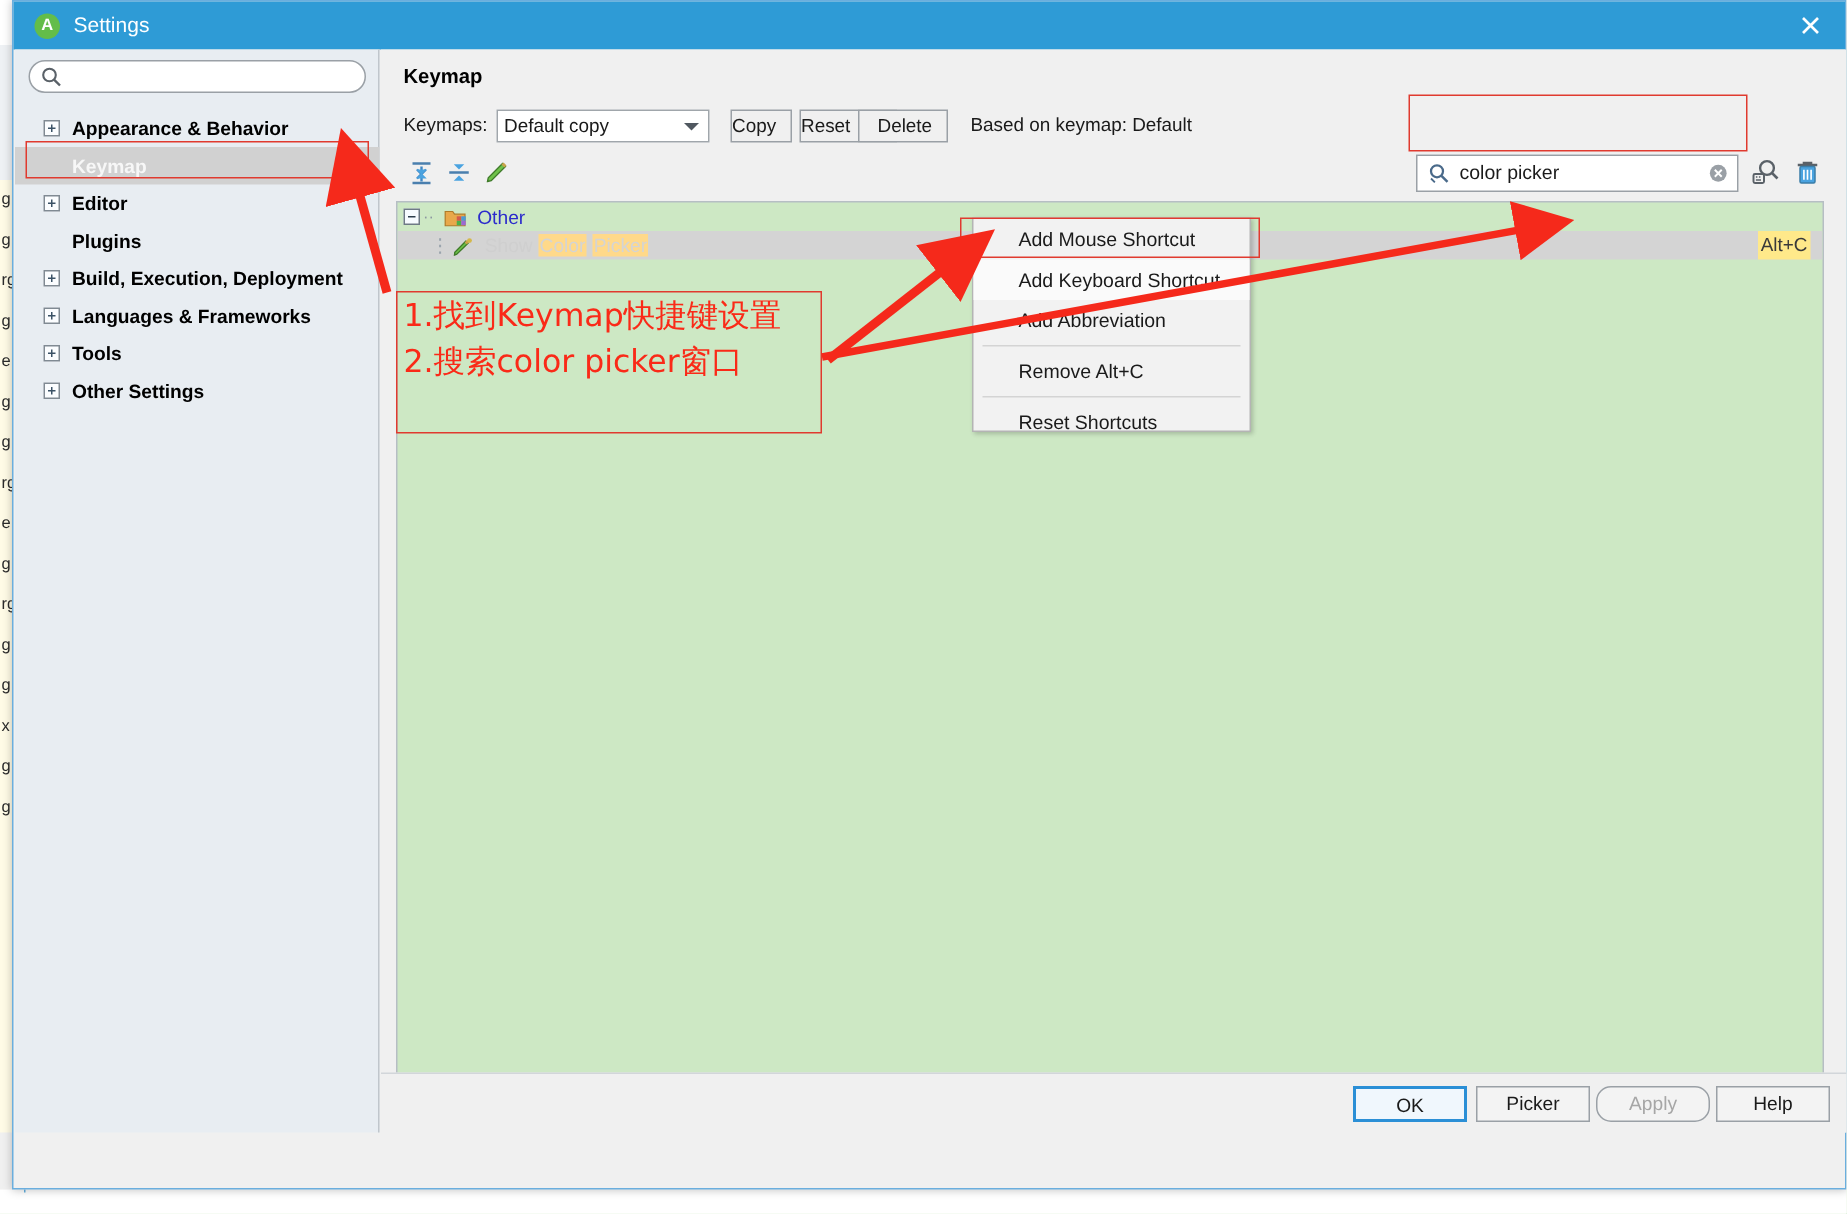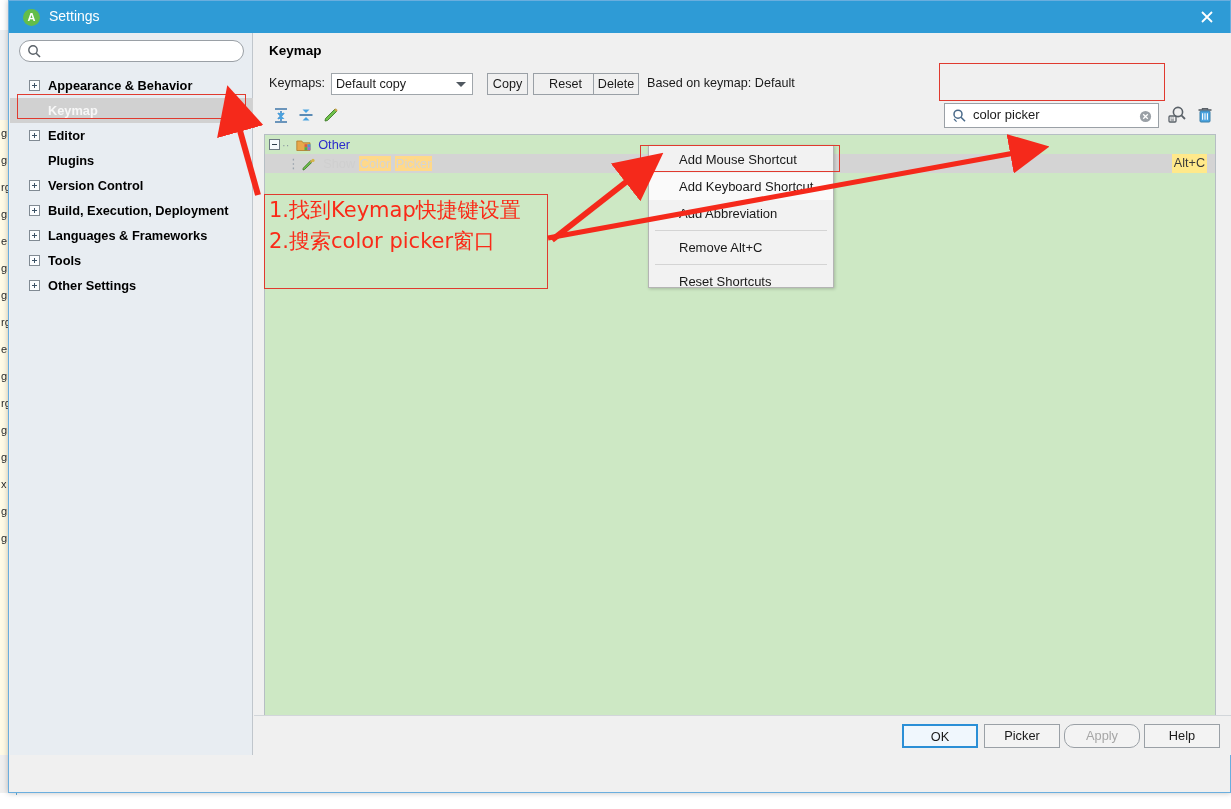--- a/index.html
+++ b/index.html
@@ -120,21 +120,21 @@
   }
   .kmselect .txt { line-height: 20px; }
   .kmselect .arrow {
     position: absolute; right: 6px; top: 8px; width: 0; height: 0;
     border-left: 5px solid transparent; border-right: 5px solid transparent;
     border-top: 5px solid #505860;
   }
   .btn {
     position: absolute; top: 0; height: 22px; border: 1px solid #9aa0a6;
     background: #f0f0f0; font-size: 12.6px; color: #1a1a1a; box-sizing: border-box;
-    line-height: 20px; text-align: center; cursor: default;
+    line-height: 20px; text-align: left; cursor: default;
     font-family: "Liberation Sans", sans-serif;
   }
   .basedon { position: absolute; left: 378px; top: 3px; font-size: 12.6px; color: #1a1a1a; white-space: nowrap; }
 
   
   .kmtoolbar { position: absolute; left: 10px; top: 72px; width: 960px; height: 24px; }
   .tbicon { position: absolute; top: 0; width: 22px; height: 22px; cursor: default; }
 
   
   .filterwrap { position: absolute; right: 72px; top: 70px; width: 215px; height: 25px; }
@@ -272,40 +272,39 @@
           </svg>
         </span>
         <input class="searchbox" type="text" value="" placeholder="" style="">
       </div>
 
       <div class="tree" id="sidebar-tree">
           <div class="tnode"><span class="exp"></span><span class="lbl">Appearance &amp; Behavior</span></div>
           <div class="tnode selected noexp"><span class="lbl">Keymap</span></div>
           <div class="tnode"><span class="exp"></span><span class="lbl">Editor</span></div>
           <div class="tnode noexp"><span class="lbl">Plugins</span></div>
-          <div class="tnode"><span class="exp"></span><span class="lbl">Version Control</span></div>
           <div class="tnode"><span class="exp"></span><span class="lbl">Build, Execution, Deployment</span></div>
           <div class="tnode"><span class="exp"></span><span class="lbl">Languages &amp; Frameworks</span></div>
           <div class="tnode"><span class="exp"></span><span class="lbl">Tools</span></div>
           <div class="tnode"><span class="exp"></span><span class="lbl">Other Settings</span></div>
         </div>
     </div>
 
     <div class="main">
       <div class="pagetitle">Keymap</div>
 
       <div class="keymapsrow">
         <div class="kmlabel">Keymaps:</div>
         <div class="kmselect">
           <div class="txt">Default copy</div>
           <div class="arrow"></div>
         </div>
         <div class="btn" style="left:218px; width:41px;">Copy</div>
         <div class="btn" style="left:264px; width:65px;">Reset</div>
-        <div class="btn" style="left:324px; width:46px;">Delete</div>
+        <div class="btn" style="left:303px; width:60px;padding-left:12px;">Delete</div>
         <div class="basedon">Based on keymap: Default</div>
       </div>
 
       <div class="kmtoolbar">
         <div class="tbicon" style="left:7px">
           <svg width="20" height="20" viewBox="0 0 20 20">
             <path d="M4 4 H16" stroke="#4a7fae" stroke-width="1.6"></path>
             <path d="M10 6 L10 9 M7 8 L10 11 L13 8" stroke="#3f87c4" stroke-width="1.6" fill="none"></path>
             <path d="M10 16 L10 13 M7 14 L10 11" stroke="#3f87c4" stroke-width="1.6" fill="none"></path>
             <polygon points="6.5,8 13.5,8 10,11.5" fill="#4aa3e0"></polygon>

